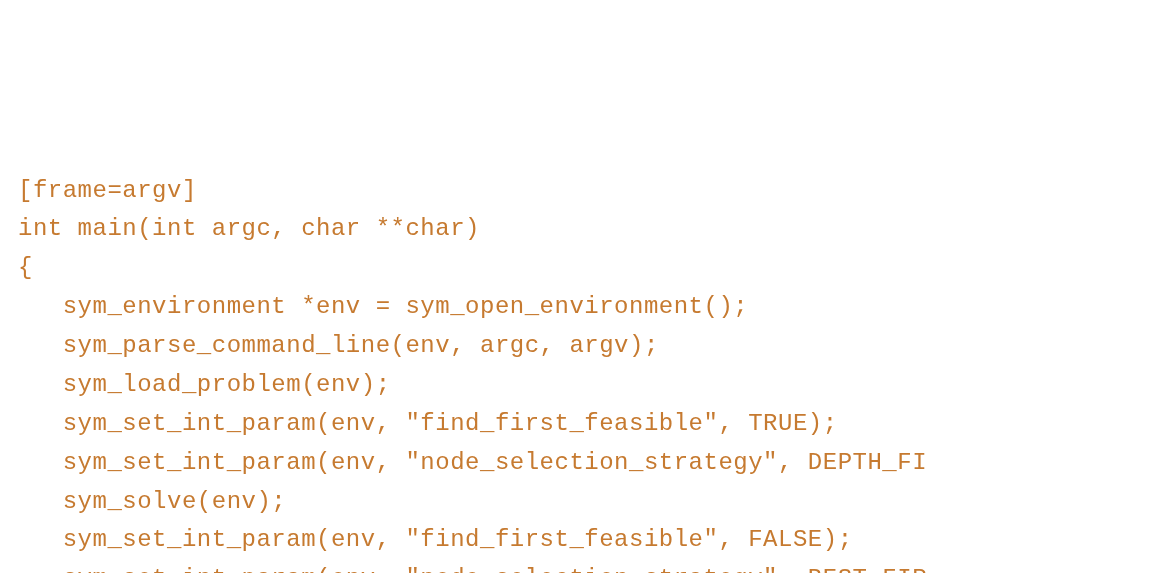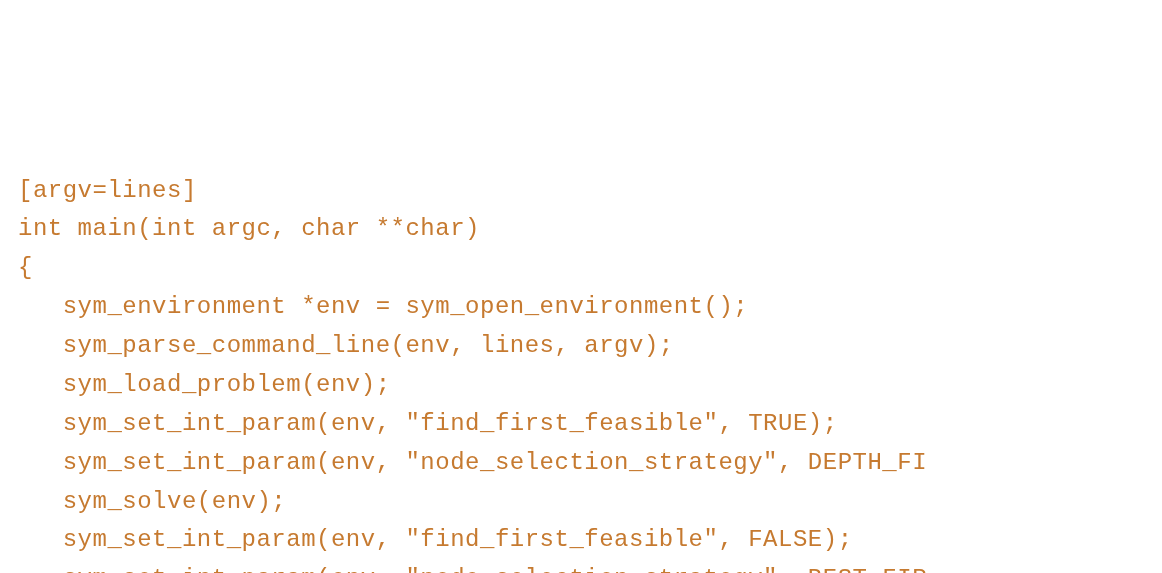--- a/index.html
+++ b/index.html
@@ -16,25 +16,25 @@
   }
   .code-block {
     color: #c67a30;
   }
 </style>
 </head>
 <body>
 
 
 
-<div class="code-block"><span>[argv=lines]</span>
+<div class="code-block"><span>[frame=argv]</span>
 <span>int main(int argc, char **char)</span>
 <span>{</span>
 <span>   sym_environment *env = sym_open_environment();</span>
-<span>   sym_parse_command_line(env, lines, argv);</span>
+<span>   sym_parse_command_line(env, argc, argv);</span>
 <span>   sym_load_problem(env);</span>
 <span>   sym_set_int_param(env, "find_first_feasible", TRUE);</span>
 <span>   sym_set_int_param(env, "node_selection_strategy", DEPTH_FI</span>
 <span>   sym_solve(env);</span>
 <span>   sym_set_int_param(env, "find_first_feasible", FALSE);</span>
 <span>   sym_set_int_param(env, "node_selection_strategy", BEST_FIR</span>
 </div>
 
 
 

